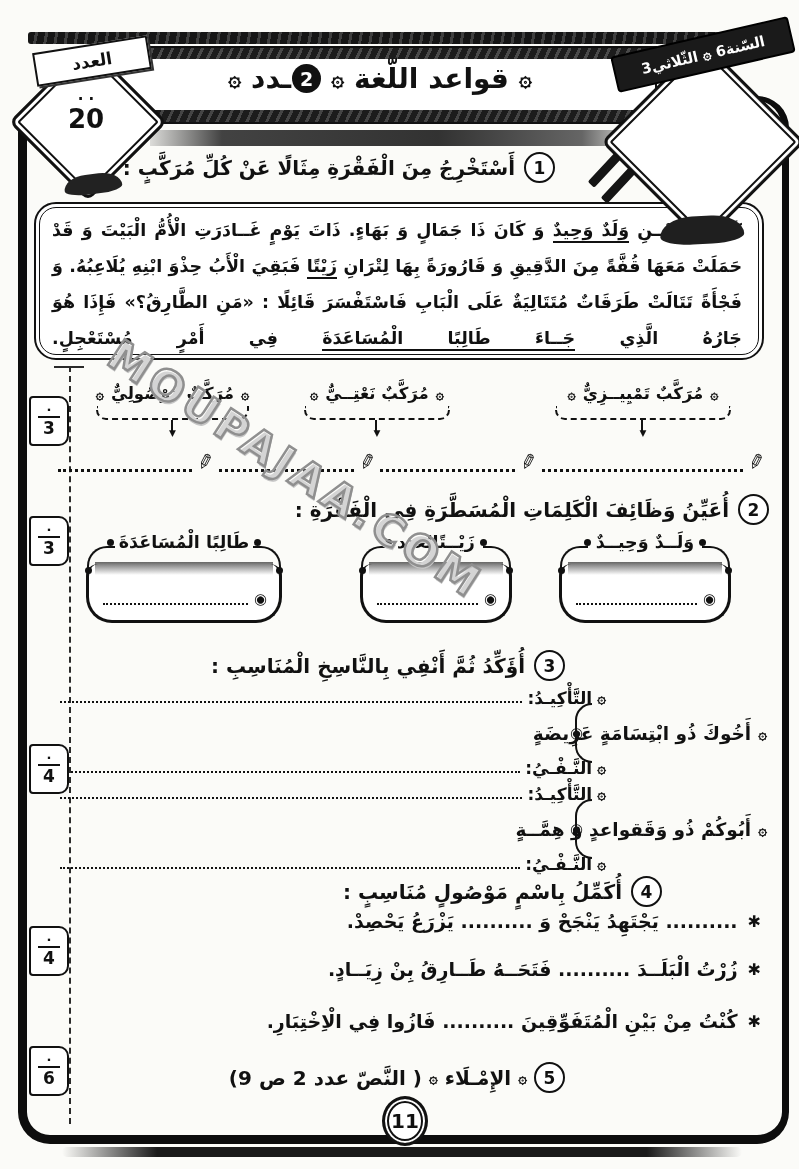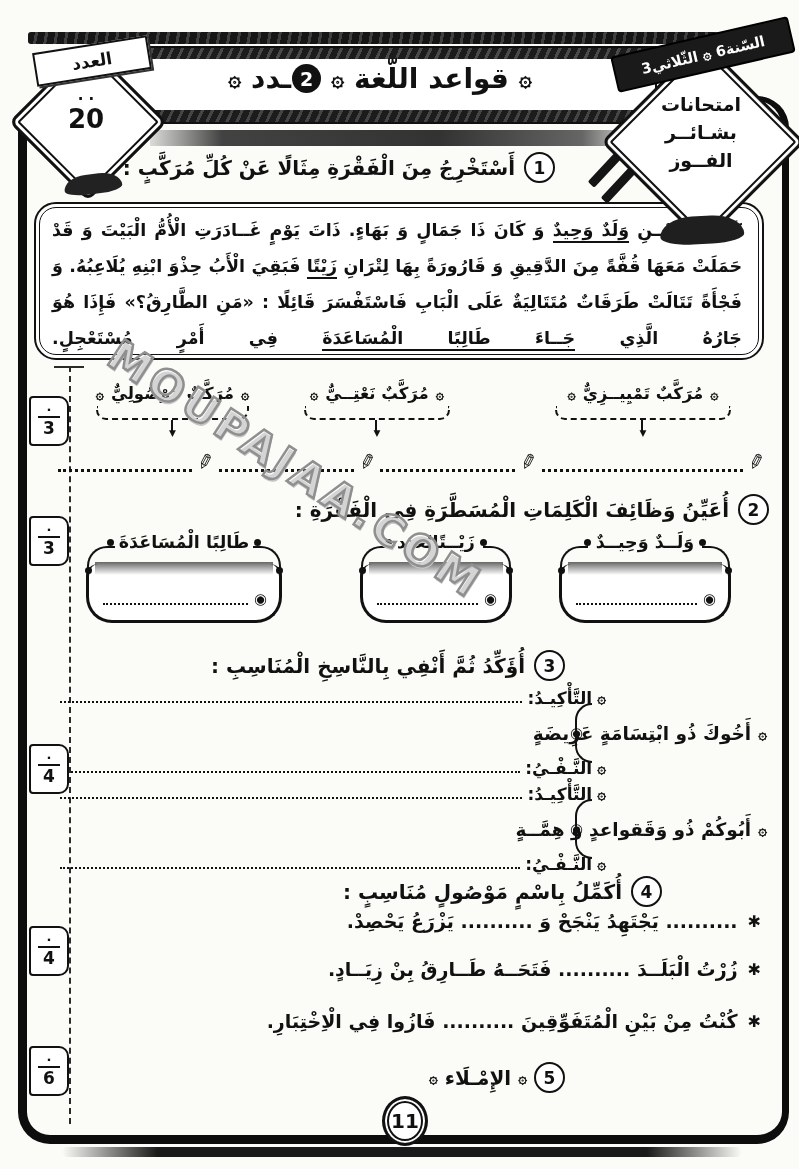--- a/index.html
+++ b/index.html
@@ -159,25 +159,20 @@
     <span class="f-dots">· ·</span>
     <span class="f-bar"></span>
     <span class="f-num">20</span>
   </div>
   <div class="tail-l"></div>
 </div>
 
 <div class="abs badge-right">
   <div class="diamond"></div>
   <div class="ribbon-r">السّنة6 ۞ الثّلاثي3</div>
-  <div class="badge-r-text">
-    <div>امتحانات</div>
-    <div>بشـائــر</div>
-    <div>الفــوز</div>
-  </div>
   <div class="tail-r"></div>
 </div>
 <div class="stripe s1"></div>
 <div class="stripe s2"></div>
 
 <div class="abs qhead" style="right:244px;top:152px;">
   <span class="qnum">1</span>
   <span>أَسْتَخْرِجُ مِنَ الْفَقْرَةِ مِثَالًا عَنْ كُلِّ مُرَكَّبٍ :</span>
 </div>
 
@@ -367,18 +362,19 @@
 <div class="q4row" style="top:1010px;">
   <span class="star">✱</span>
   <span>كُنْتُ مِنْ بَيْنِ الْمُتَفَوِّقِينَ ..........  فَازُوا فِي الْاِخْتِبَارِ.</span>
 </div>
 
 <div class="abs q5row">
   <span class="qnum">5</span>
   <span class="q5orn">۞</span>
   <span>الإِمْـلَاء</span>
   <span class="q5orn">۞</span>
+  <span>( النَّصّ عدد 2 ص 9)</span>
 </div>
 
 <div class="abs pagecircle">11</div>
 <div class="abs bottombar"></div>
 
 <div class="abs watermark">MOUPAJAA.COM</div>
 
 </body></html>

